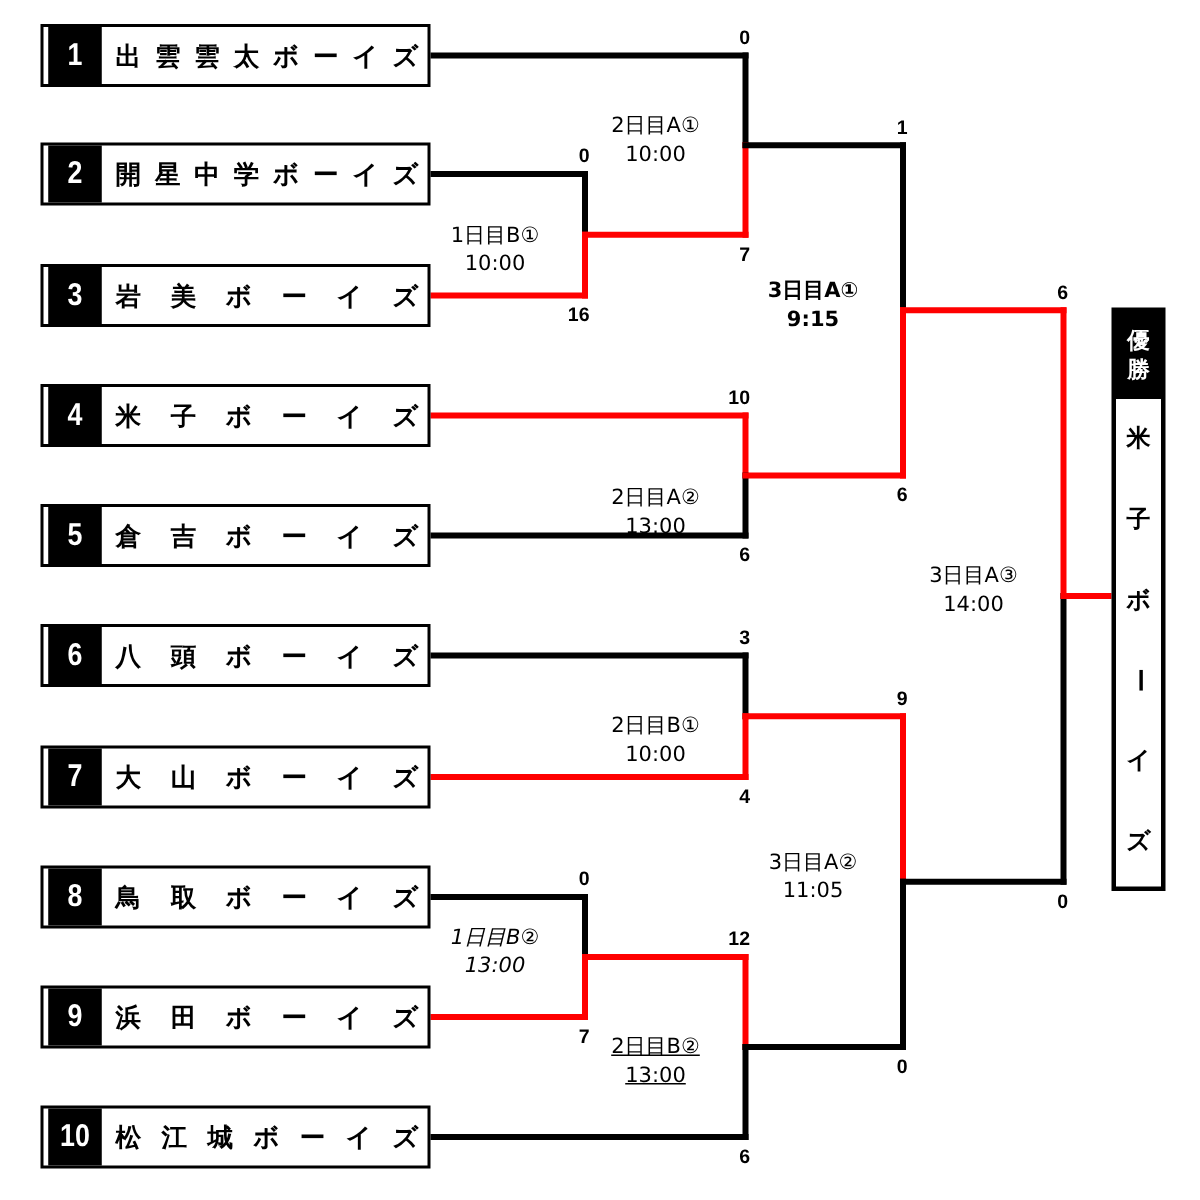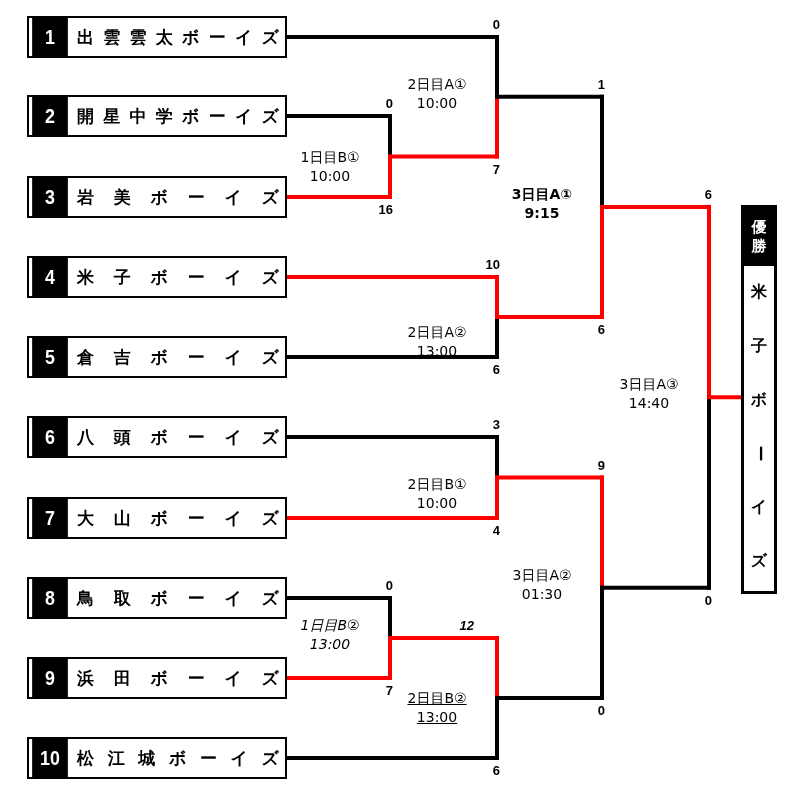--- a/index.html
+++ b/index.html
@@ -199,43 +199,43 @@
     <div class="match-label" style="left: 382px; top: 295px; margin-top: 28px;">
       <div>2日目A②</div>
       <div>13:00</div>
     </div>
     <div class="score" style="left: 470px; top: 417px;">3</div>
     <div class="score" style="left: 470px; top: 523px;">4</div>
     <div class="match-label" style="left: 382px; top: 475px;">
       <div>2日目B①</div>
       <div>10:00</div>
     </div>
-    <div class="score" style="left: 444px; top: 618px; font-style: italic;">12</div>
+    <div class="score" style="left: 470px; top: 618px;">12</div>
     <div class="score" style="left: 470px; top: 763px;">6</div>
     <div class="match-label" style="left: 382px; top: 689px; text-decoration: underline;">
       <div>2日目B②</div>
       <div>13:00</div>
     </div>
     <div class="score" style="left: 575px; top: 76.75px;">1</div>
     <div class="score" style="left: 575px; top: 322px;">6</div>
     <div class="match-label" style="left: 487px; top: 184.875px; font-weight: bold;">
       <div>3日目A①</div>
       <div>9:15</div>
     </div>
     <div class="score" style="left: 575px; top: 457.5px;">9</div>
     <div class="score" style="left: 575px; top: 703px;">0</div>
     <div class="match-label" style="left: 487px; top: 565.75px;">
       <div>3日目A②</div>
-      <div>01:30</div>
+      <div>11:05</div>
     </div>
     <div class="score" style="left: 682px; top: 186.875px;">6</div>
     <div class="score" style="left: 682px; top: 592.75px;">0</div>
     <div class="match-label" style="left: 594px; top: 375.312px;">
       <div>3日目A③</div>
-      <div>14:40</div>
+      <div>14:00</div>
     </div>
   </div>
 
 <div class="champ-box">
   <div class="champ-head">
     <span>優</span>
     <span>勝</span>
   </div>
   <div class="champ-name">
     <span>米</span>

